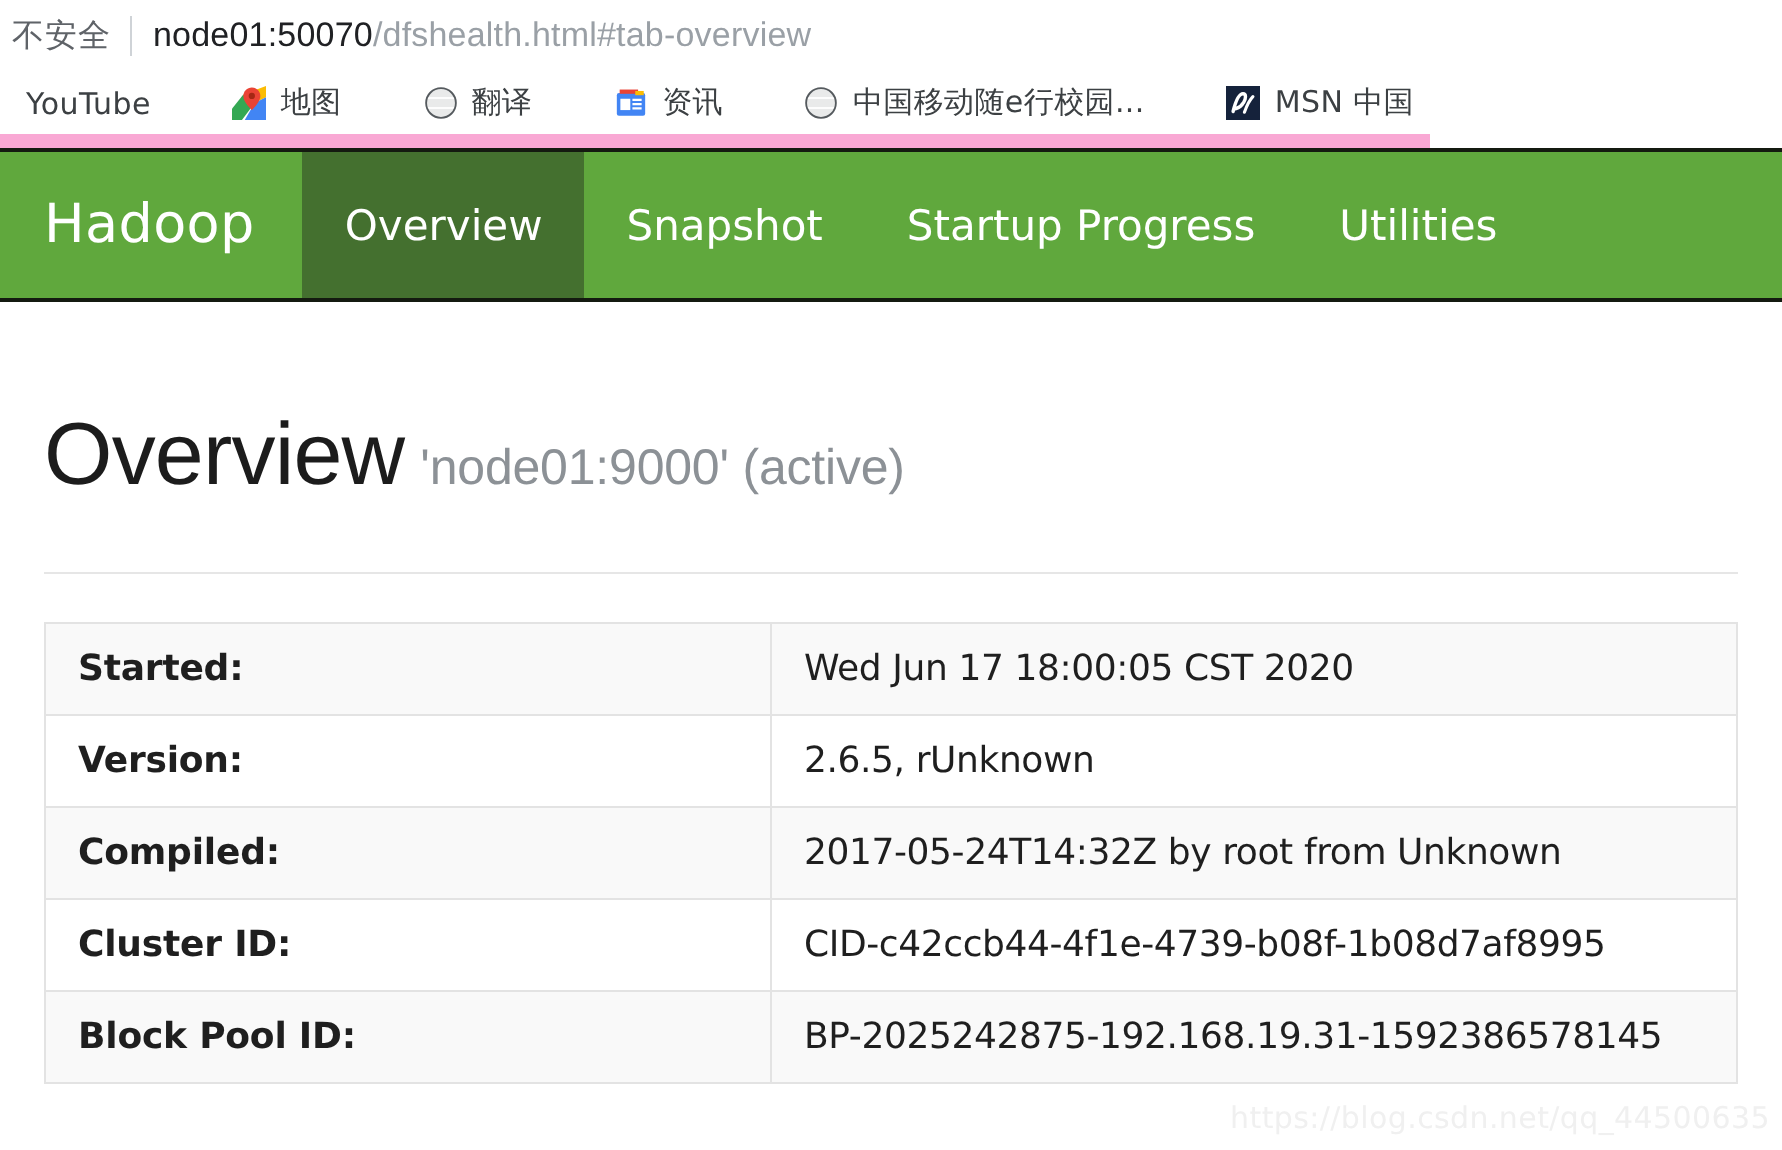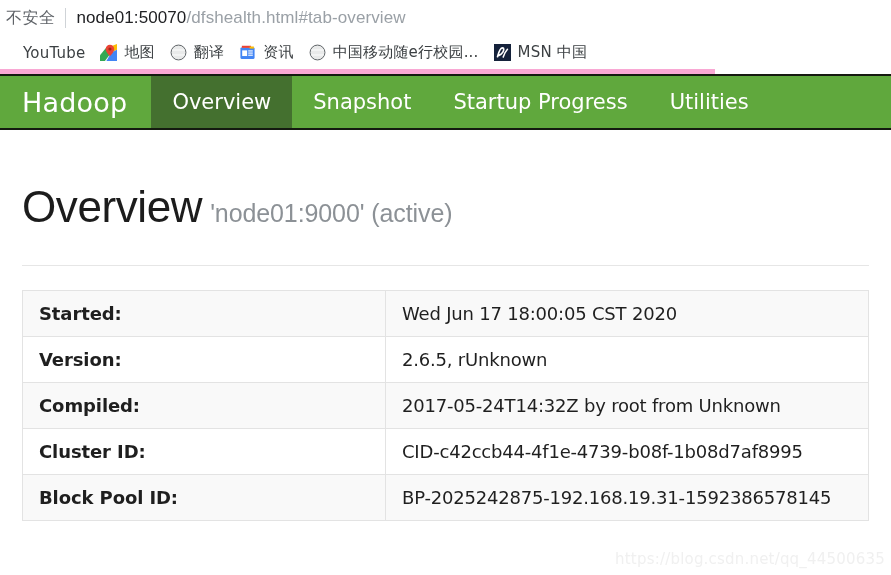--- a/index.html
+++ b/index.html
@@ -44,23 +44,24 @@
     font-family: "Liberation Sans", sans-serif;
     white-space: nowrap;
     letter-spacing: 0.1px;
   }
   #url-text .host { color: #202124; }
 
   #bookmarks-bar {
     height: 38px;
     display: flex;
     align-items: center;
-    padding-left: 16px;
-    border-bottom: 5px solid #f9a8d4;
+    padding-left: 6px;
+    border-bottom: 7px solid #f9a8d4;
     background: #ffffff;
+    justify-content: space-between;
   }
   .bookmark {
     display: flex;
     align-items: center;
     height: 26px;
     padding: 0 7px;
     margin-right: 1px;
     border-radius: 3px;
     cursor: default;
     white-space: nowrap;
@@ -74,21 +75,21 @@
   }
   .bookmark .bm-label {
     font-size: 15px;
     color: #3c4043;
     font-family: "DejaVu Sans", sans-serif;
     letter-spacing: 0.2px;
   }
 
   
   #hadoop-navbar {
-    height: 56px;
+    height: 77px;
     background: #60a83d;
     border-top: 2px solid #141a10;
     border-bottom: 2px solid #141a10;
     display: flex;
     align-items: stretch;
   }
   .nav-item {
     display: flex;
     align-items: center;
     padding: 0 21px;

